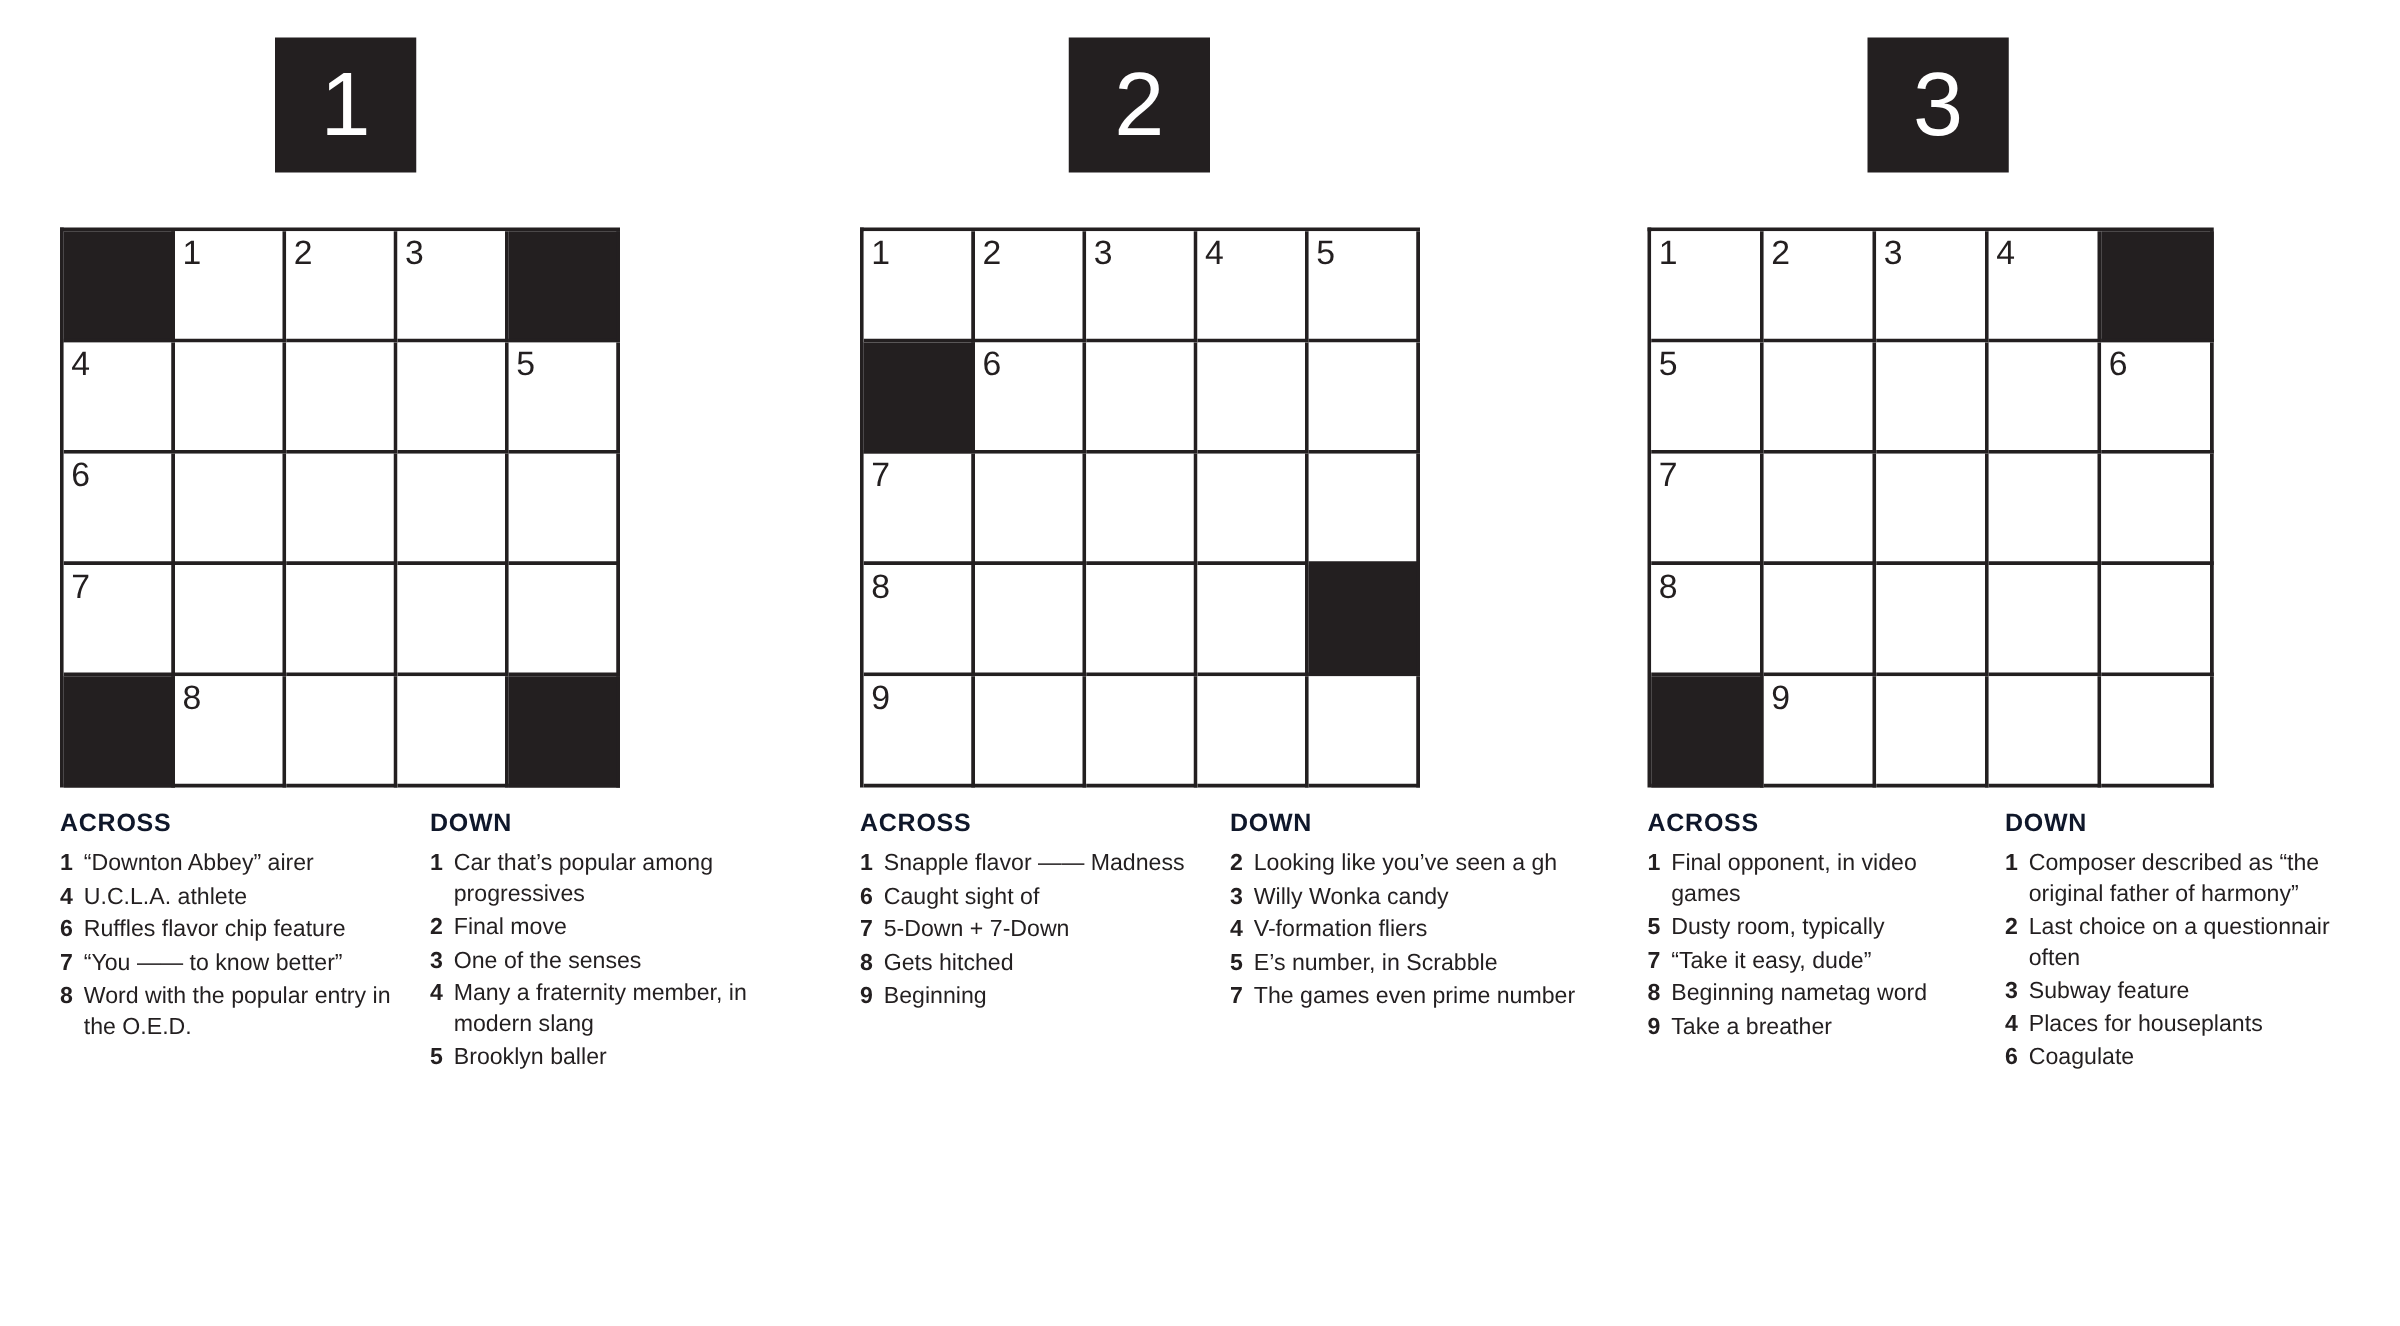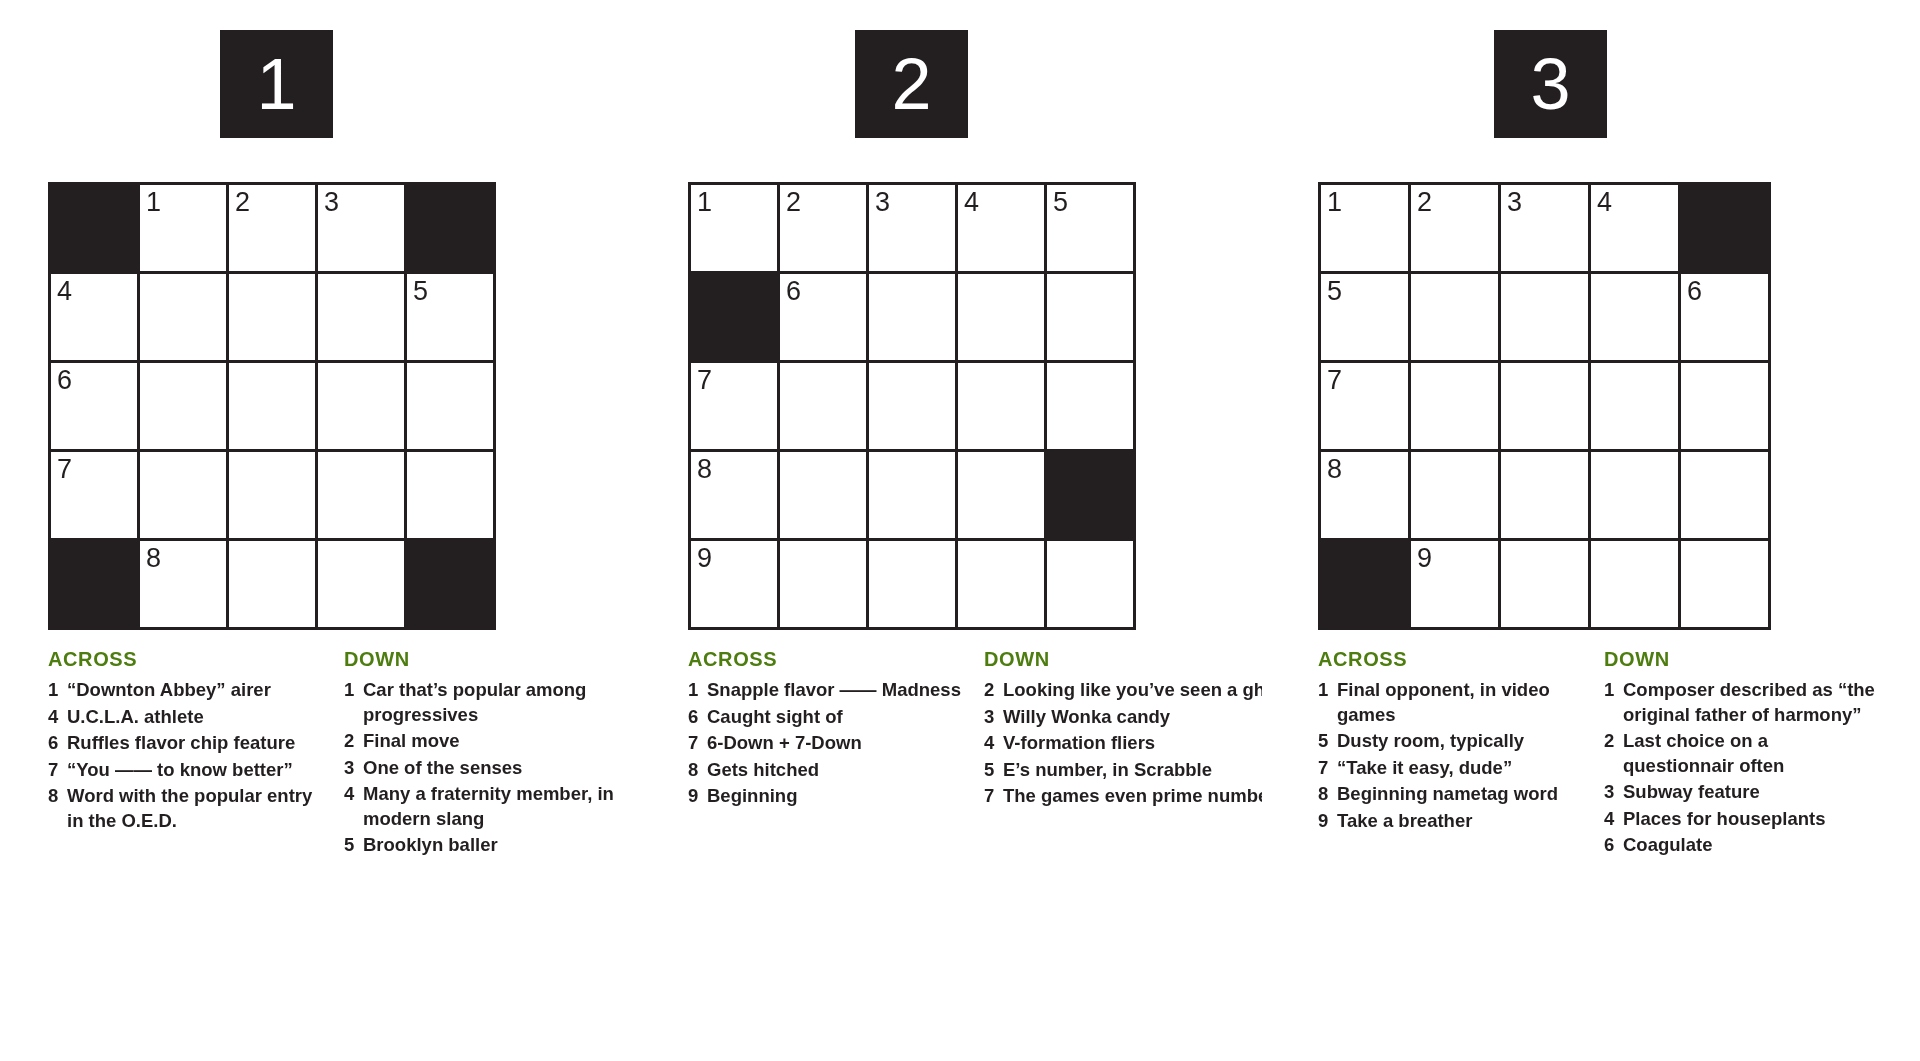--- a/index.html
+++ b/index.html
@@ -88,41 +88,40 @@
     flex-direction: row;
     margin-top: 18px;
     gap: 18px;
   }
   .clue-col { width: 278px; }
   .clue-col.narrow { width: 268px; }
   .clue-head {
     font-size: 20px;
     font-weight: bold;
     letter-spacing: 0.6px;
-    color: #4d7c0f;
+    color: #0f172a;
     margin-bottom: 7px;
     font-family: "Liberation Sans", sans-serif;
   }
   .clue {
     display: flex;
     flex-direction: row;
     font-size: 18.5px;
     line-height: 24.5px;
     color: #231f20;
     margin-bottom: 2px;
   }
   .clue .cnum {
     font-weight: bold;
     width: 19px;
     flex: 0 0 19px;
     text-align: left;
   }
   .clue .ctext {
     flex: 1 1 auto;
-    font-weight: bold;
   }
   .clip {
     overflow: hidden;
   }
 </style>
 </head>
 <body>
 
 <div class="page">
   <div class="puzzles">
@@ -285,21 +284,21 @@
           <div class="clue">
               <span class="cnum">1</span>
               <span class="ctext">Snapple flavor —— Madness</span>
             </div>
           <div class="clue">
               <span class="cnum">6</span>
               <span class="ctext">Caught sight of</span>
             </div>
           <div class="clue">
               <span class="cnum">7</span>
-              <span class="ctext">6-Down + 7-Down</span>
+              <span class="ctext">5-Down + 7-Down</span>
             </div>
           <div class="clue">
               <span class="cnum">8</span>
               <span class="ctext">Gets hitched</span>
             </div>
           <div class="clue">
               <span class="cnum">9</span>
               <span class="ctext">Beginning</span>
             </div>
         </div>

